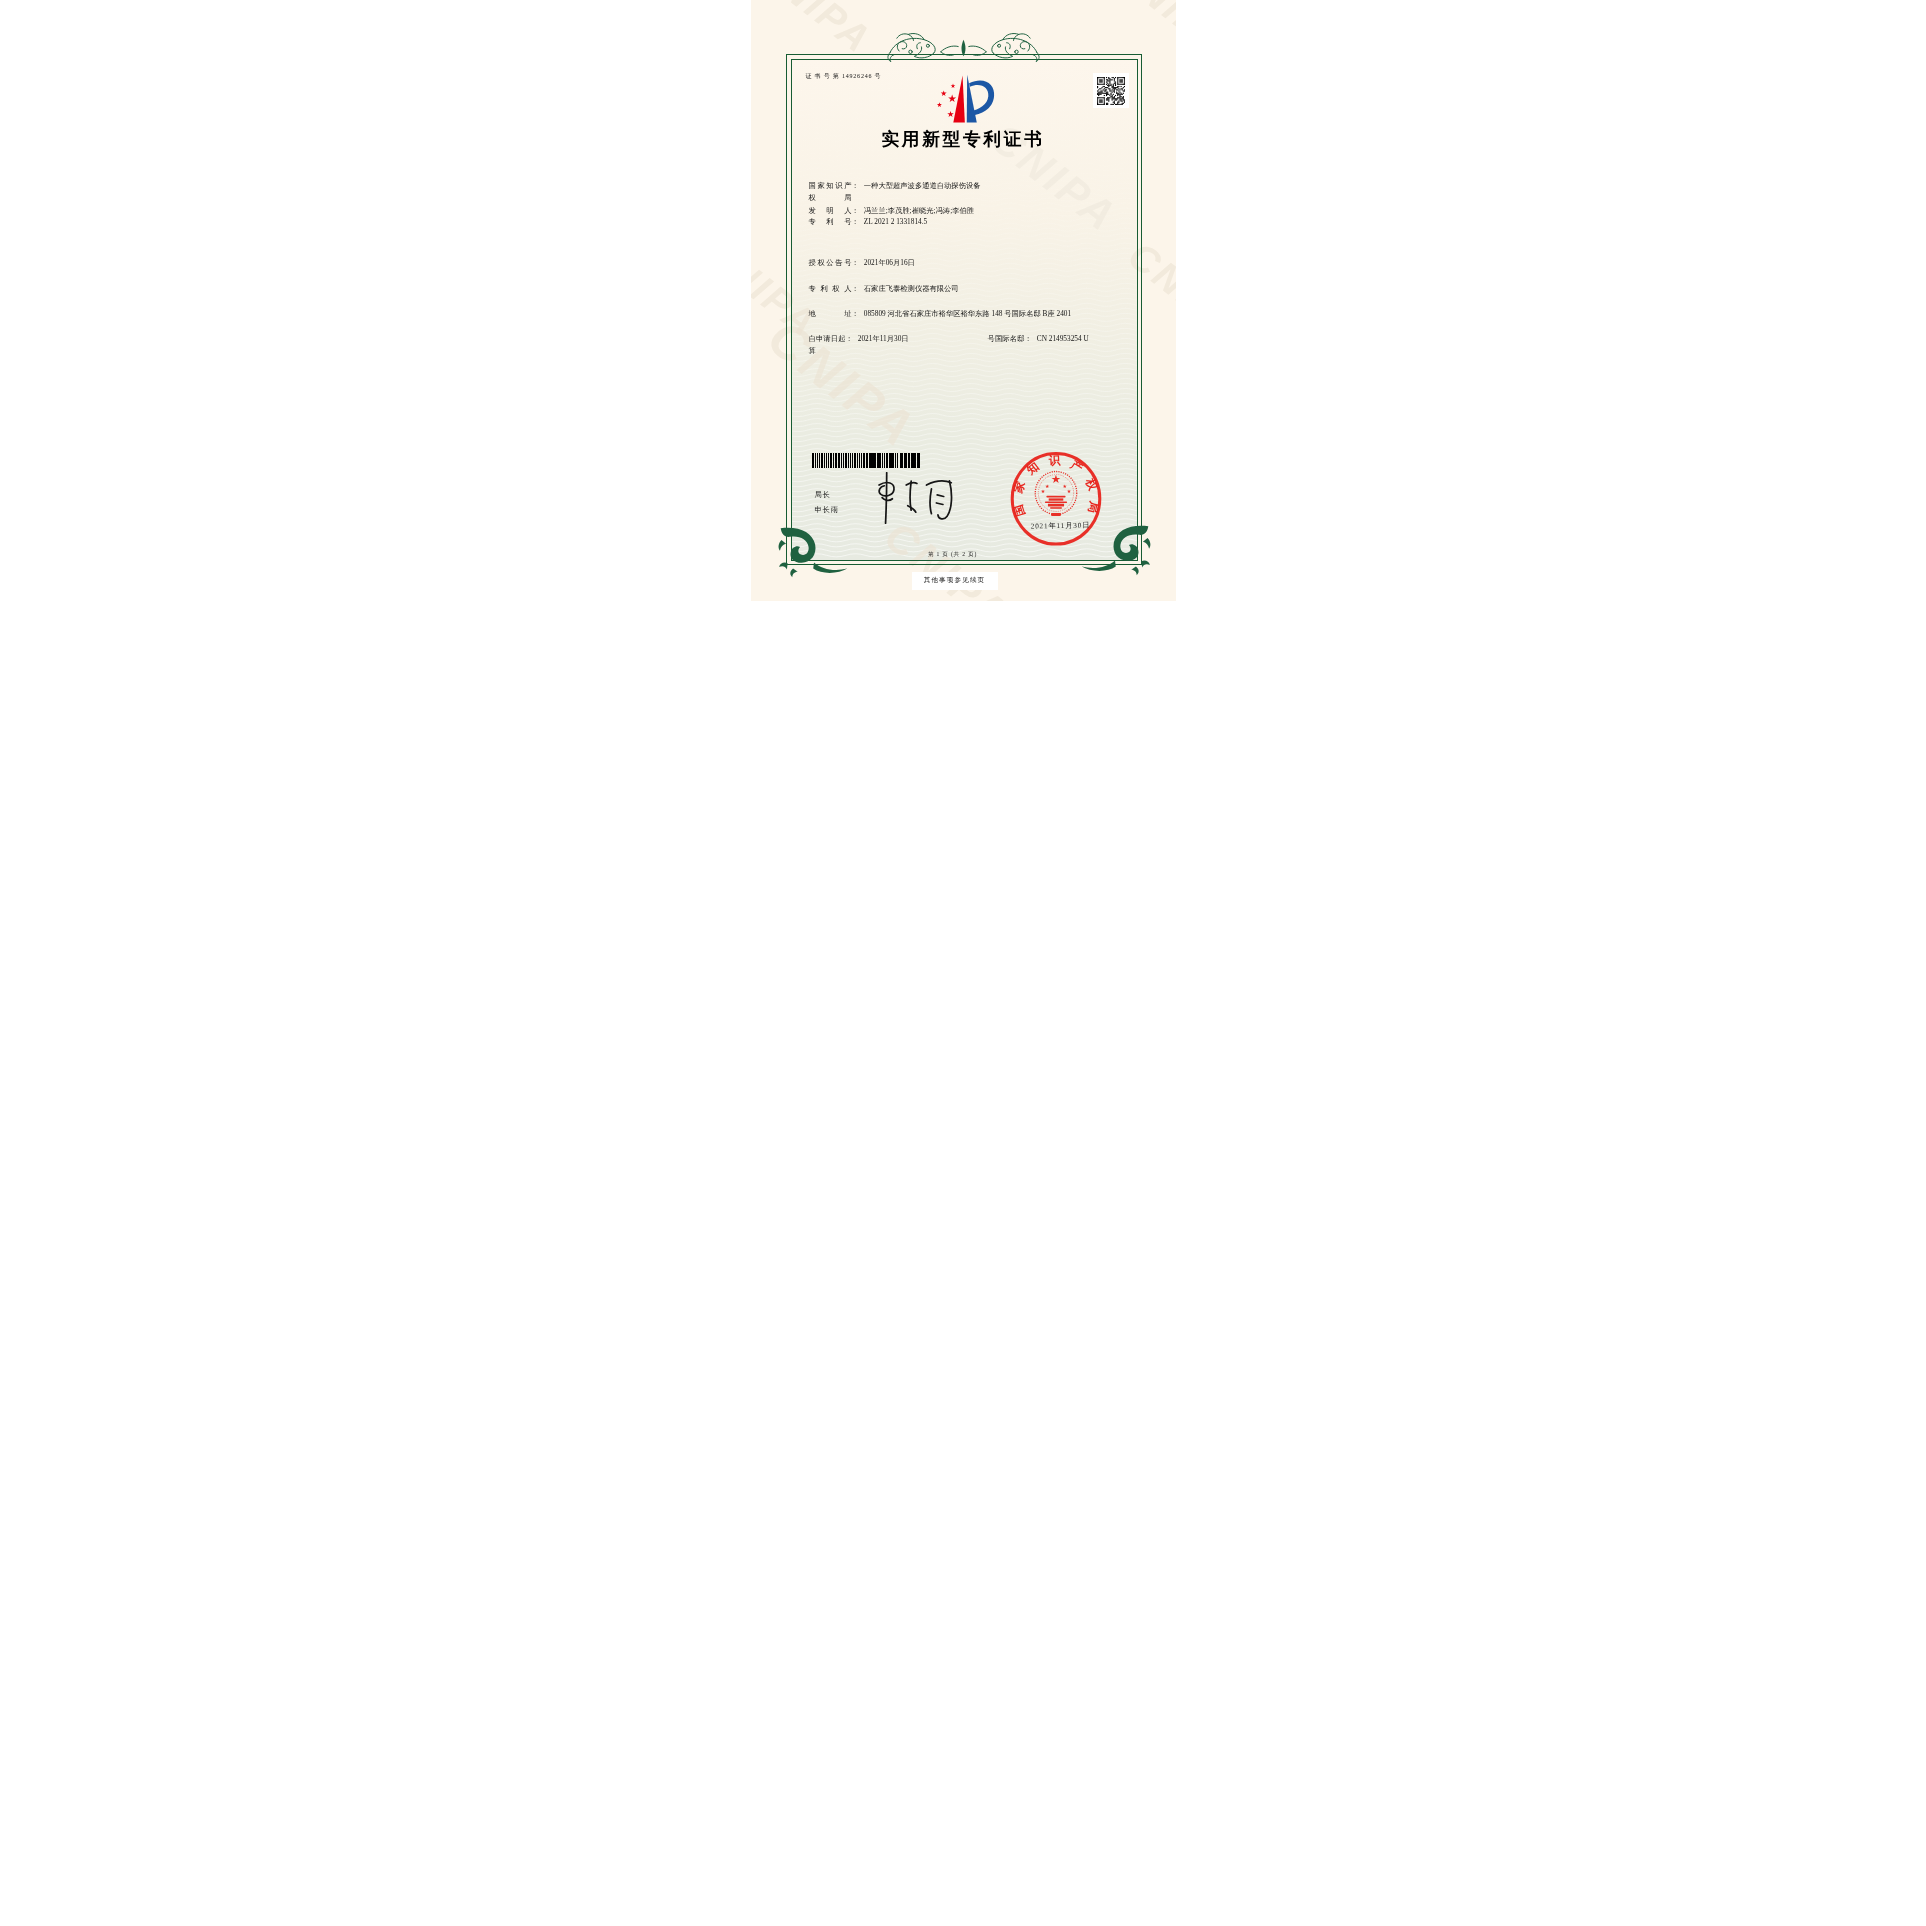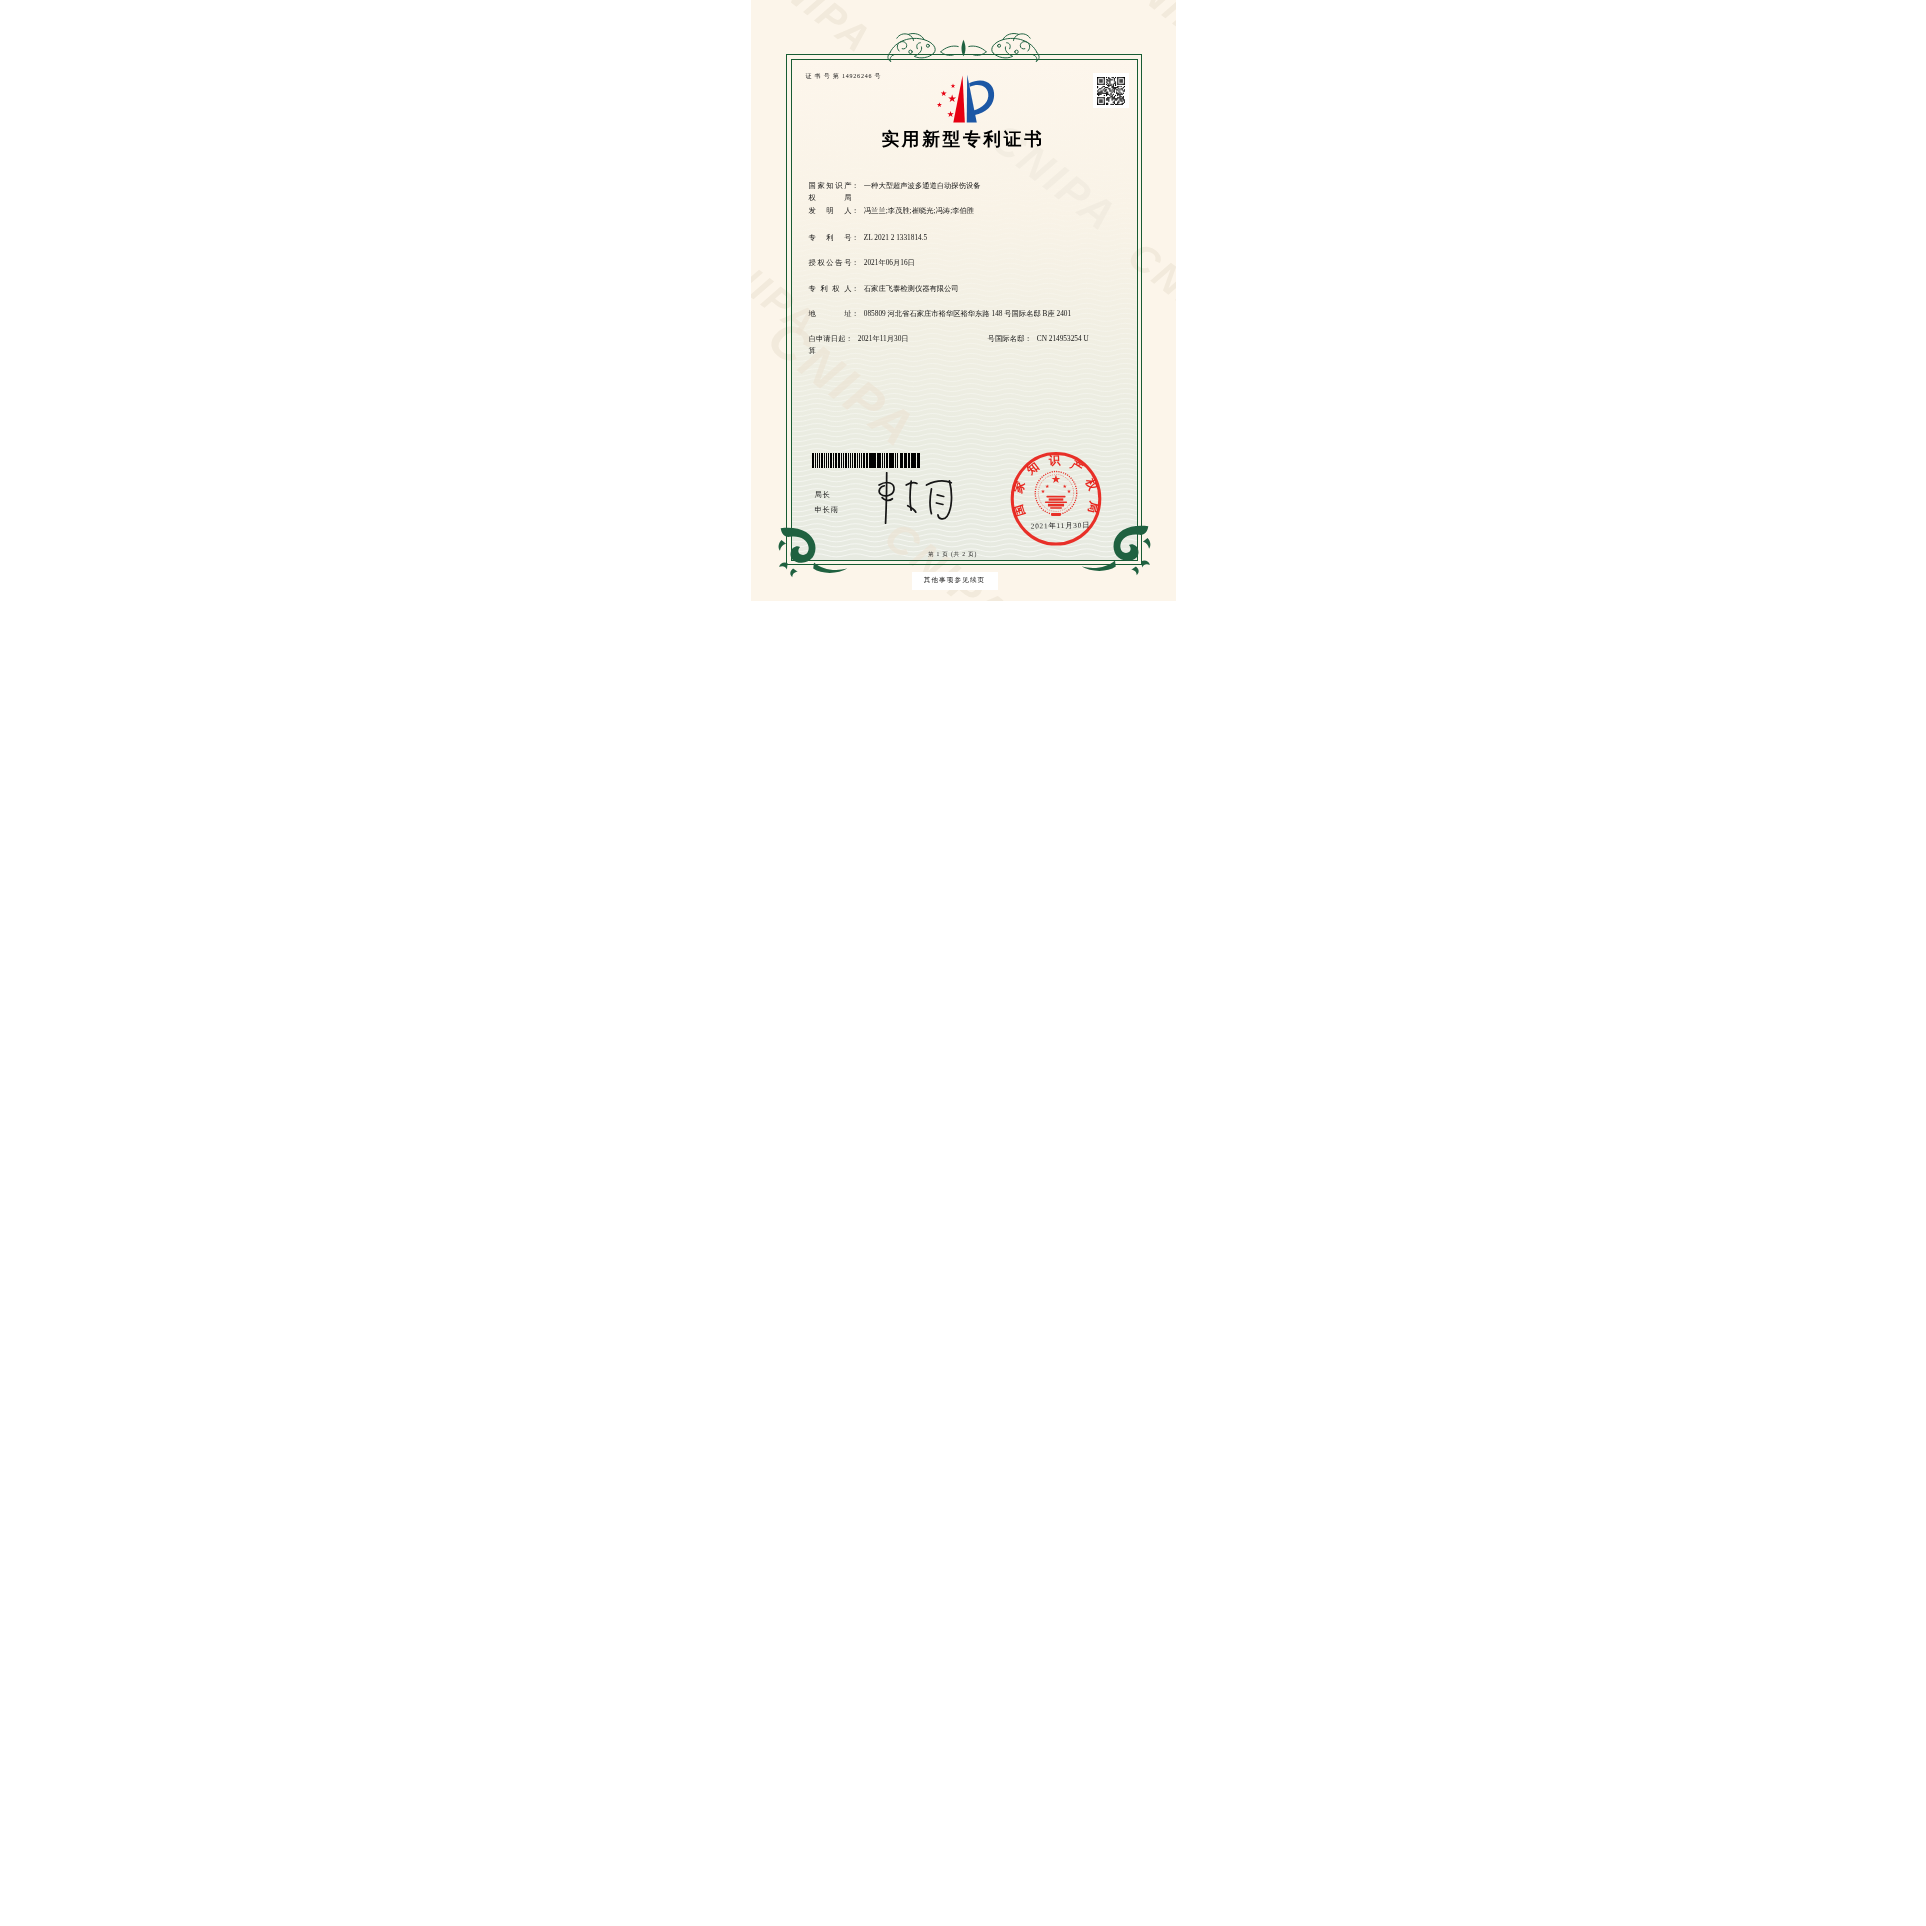--- a/index.html
+++ b/index.html
@@ -568,21 +568,21 @@
     </svg>
 
   <div id="title">实用新型专利证书</div>
 
   <div class="frow" style="top:180px;">
     <span class="flabel">国家知识产权局</span><span class="fcolon">：</span><span class="fvalue">一种大型超声波多通道自动探伤设备</span>
   </div>
   <div class="frow" style="top:205px;">
     <span class="flabel">发明人</span><span class="fcolon">：</span><span class="fvalue">冯兰兰;李茂胜;崔晓光;冯涛;李伯胜</span>
   </div>
-  <div class="frow" style="top:232px;text-decoration:underline;">
+  <div class="frow" style="top:216px;text-decoration:underline;">
     <span class="flabel">专利号</span><span class="fcolon">：</span><span class="fvalue">ZL 2021 2 1331814.5</span>
   </div>
   <div class="frow" style="top:257px;">
     <span class="flabel">授权公告号</span><span class="fcolon">：</span><span class="fvalue">2021年06月16日</span>
   </div>
   <div class="frow" style="top:283px;">
     <span class="flabel">专利权人</span><span class="fcolon">：</span><span class="fvalue">石家庄飞泰检测仪器有限公司</span>
   </div>
   <div class="frow" style="top:308px;">
     <span class="flabel">地址</span><span class="fcolon">：</span><span class="fvalue" style="width:211px;">085809 河北省石家庄市裕华区裕华东路 148 号国际名邸 B座 2401</span>

